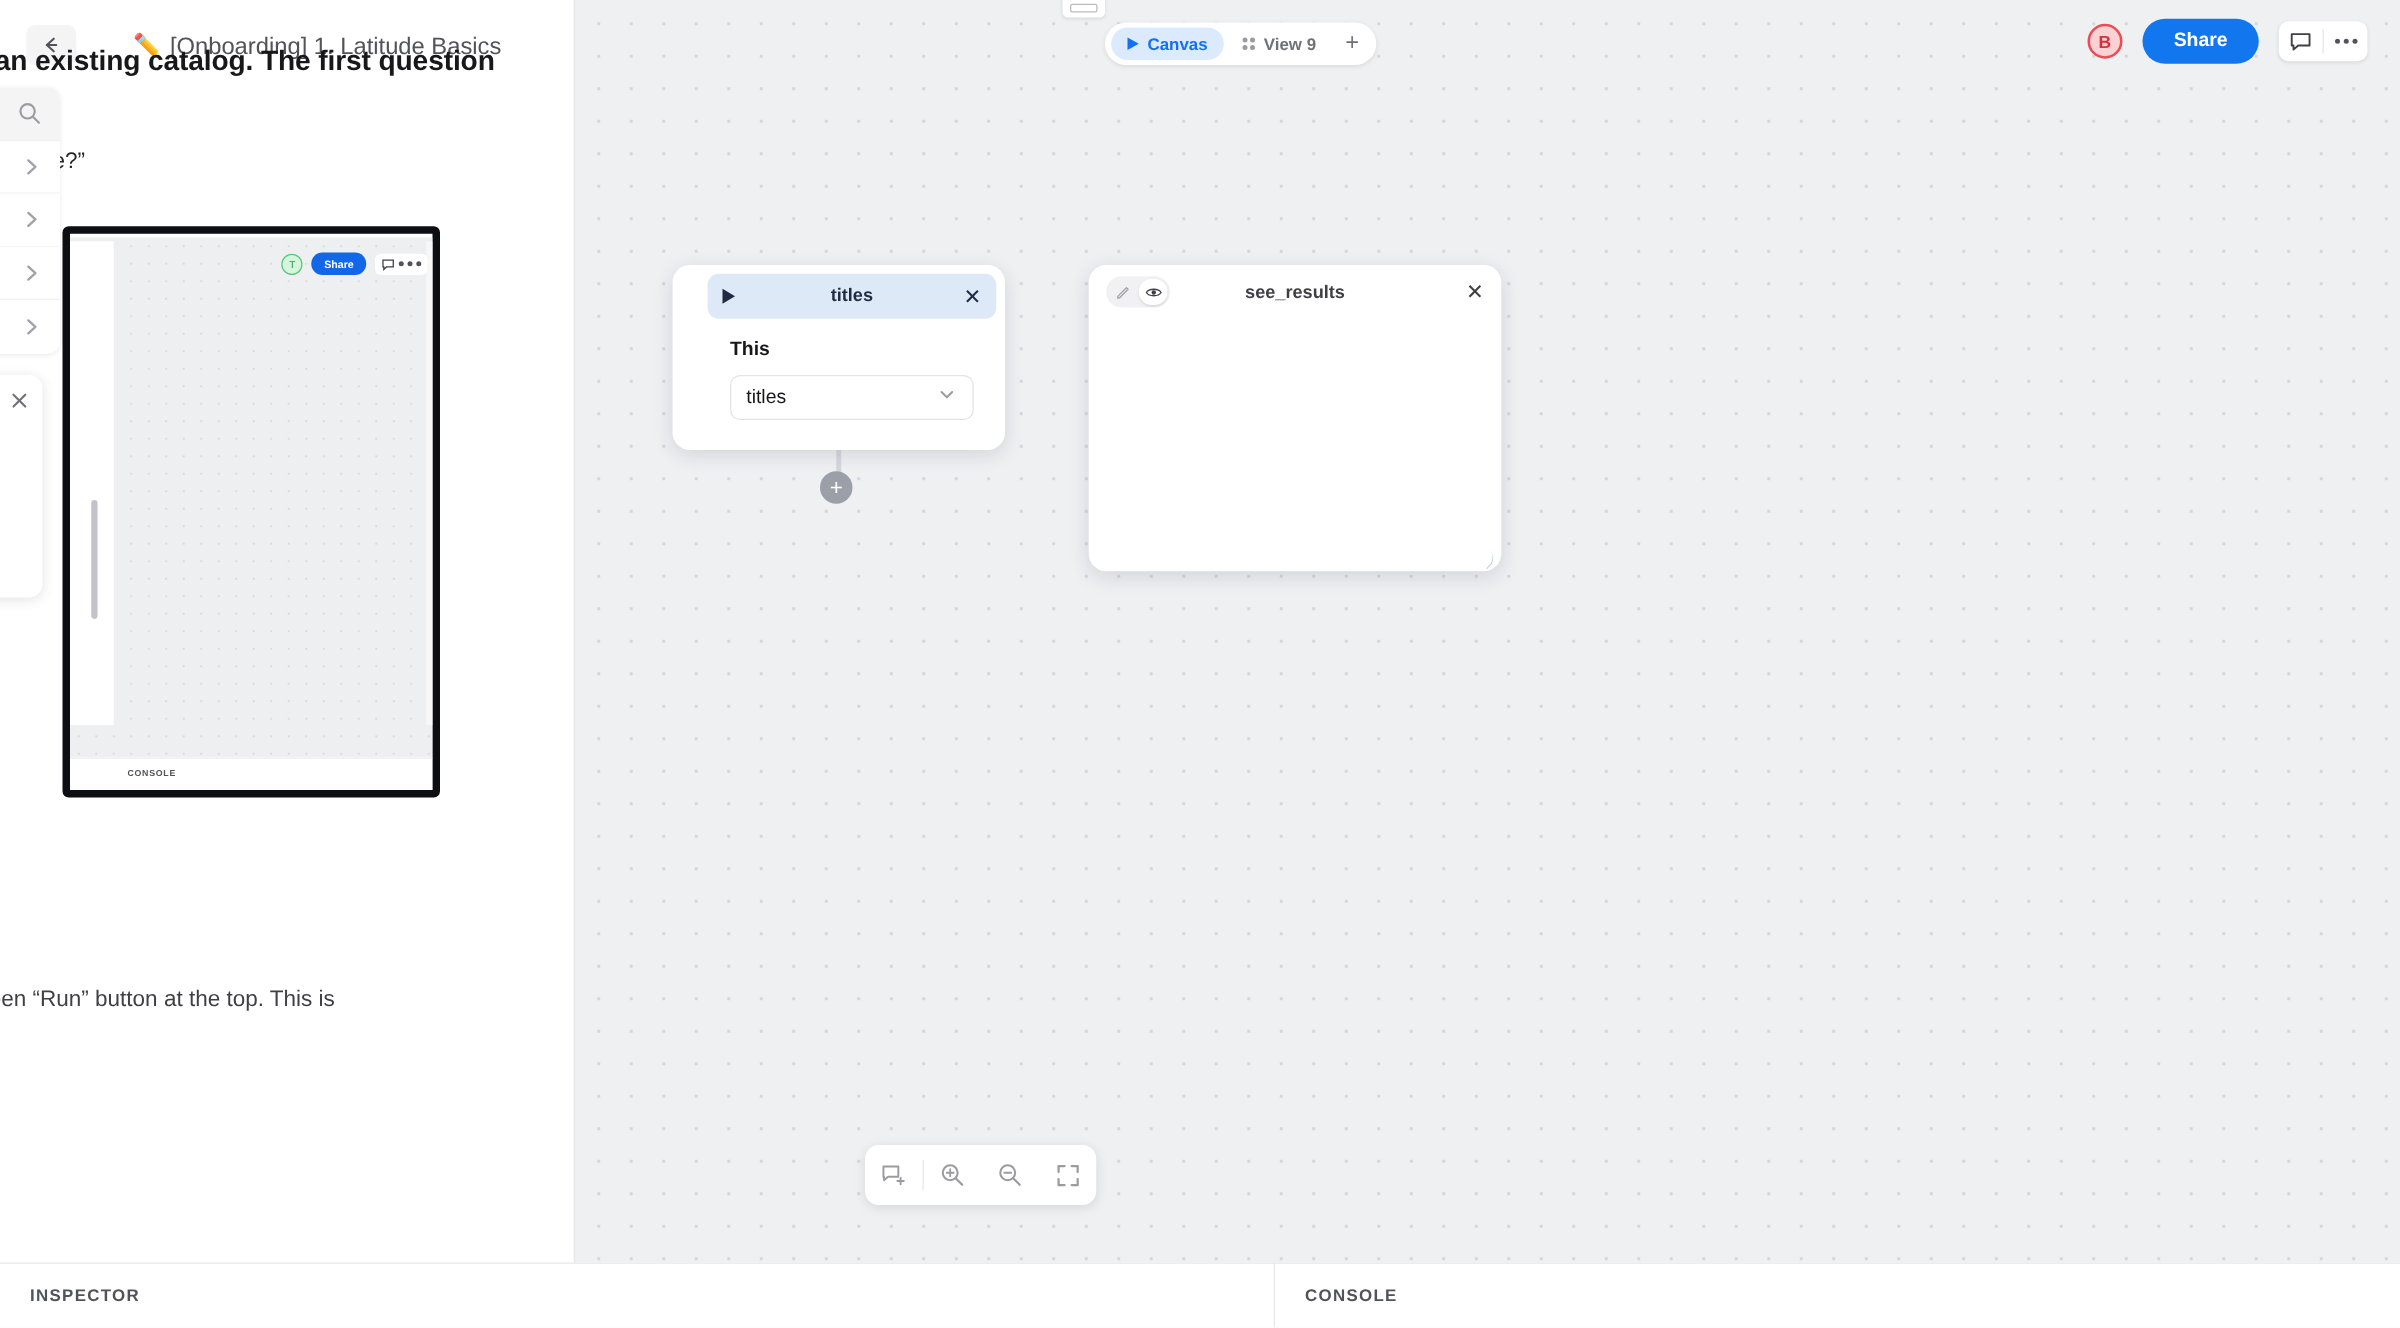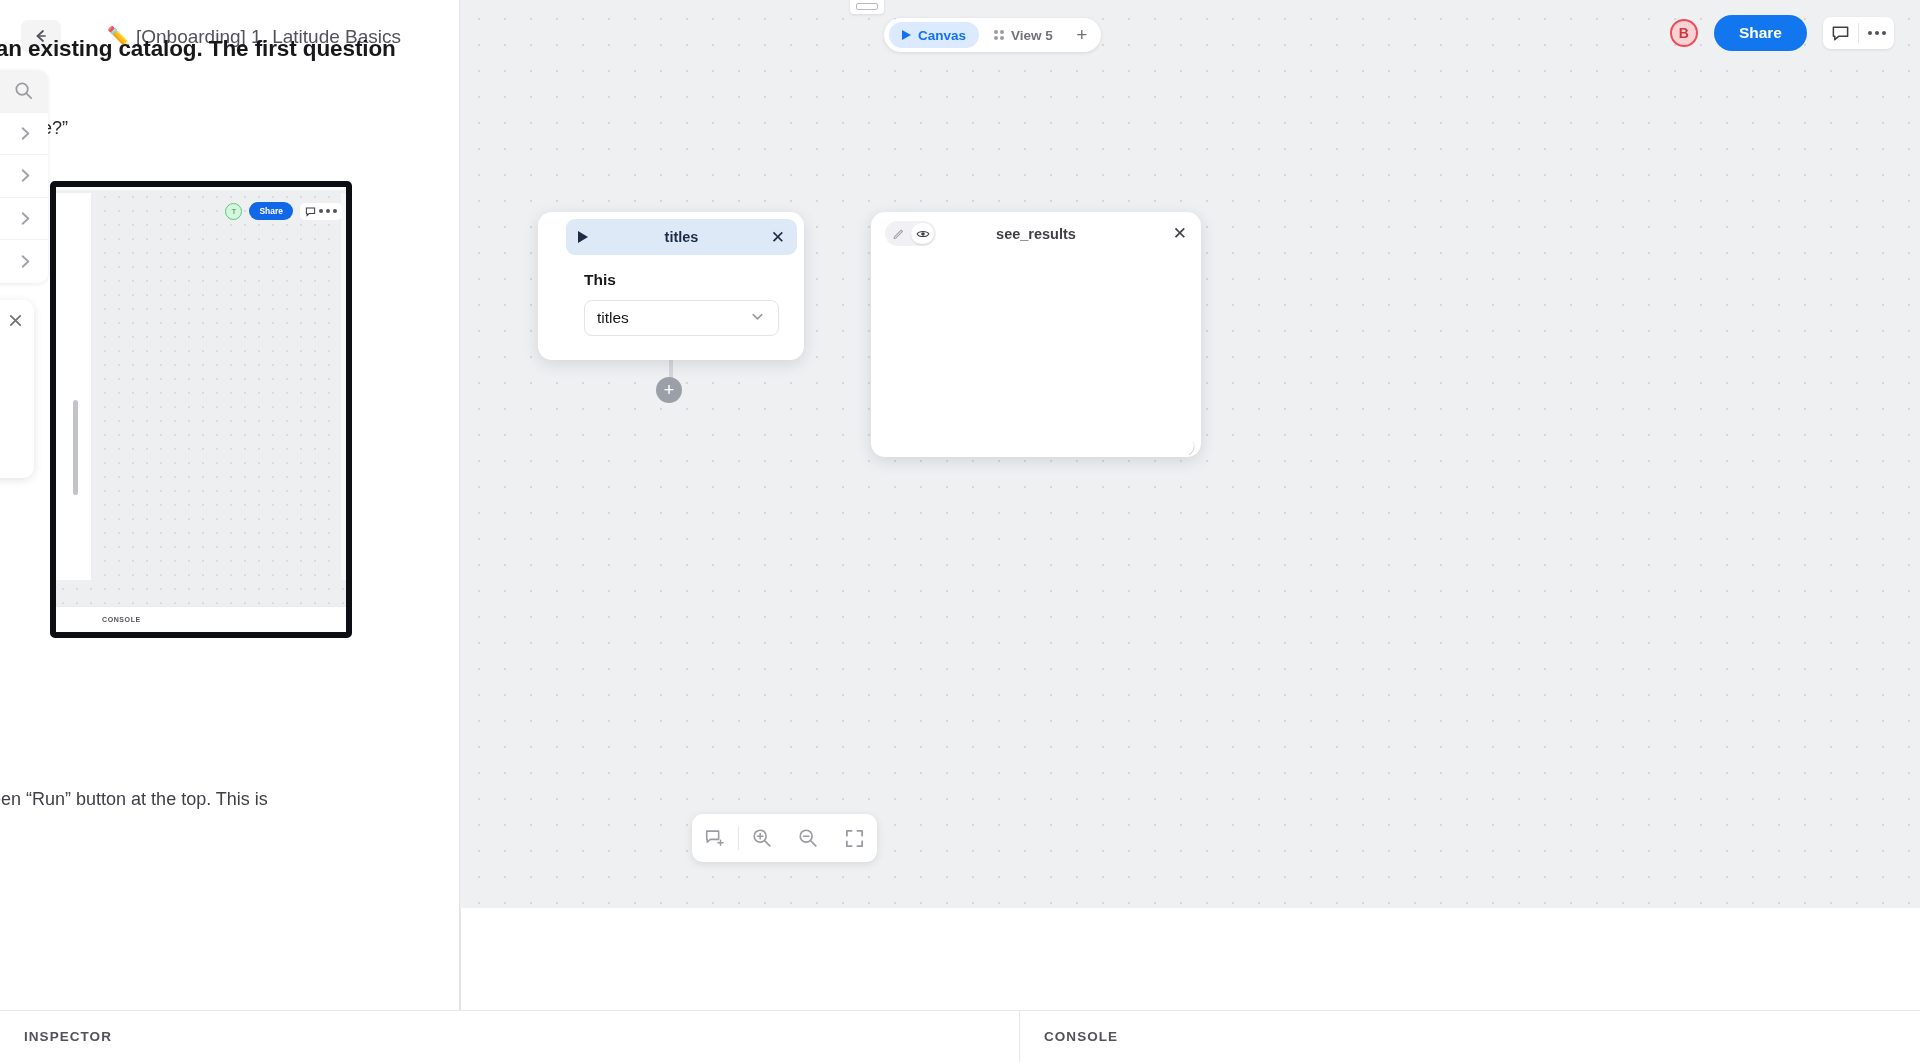--- a/index.html
+++ b/index.html
@@ -127,21 +127,21 @@
     border-right: 1px solid #eeeef0;
   }
   .embed-right-rail {
     position: absolute; right: 0; top: 3px; bottom: 26px;
     width: 5px; background: #f7f7f8;
   }
 
   
   .canvas-area {
     position: absolute; left: 460px; top: 0;
-    width: 1460px; height: 908px;
+    width: 1460px; height: 1010px;
     background-color: #eef0f2;
     background-image: radial-gradient(#d4d6db 1.25px, transparent 1.25px);
     background-size: 26px 26px;
     background-position: 6px 6px;
     overflow: hidden;
   }
   .canvas-divider {
     position: absolute; left: 459px; top: 0; width: 2px; height: 1010px;
     background: #e3e4e8;
   }
@@ -452,21 +452,21 @@
         <span style="width:0;height:0;border-left:9px solid #1271f0;border-top:5.5px solid transparent;border-bottom:5.5px solid transparent;"></span>
         <span>Canvas</span>
       </div>
       <div class="tab">
         <span class="dots-icon">
           <i></i>
             <i></i>
             <i></i>
             <i></i>
         </span>
-        <span>View 5</span>
+        <span>View 9</span>
       </div>
       <div class="tab-add">+</div>
     </div>
 
     <div class="top-right">
       <div class="user-avatar">B</div>
       <div class="share-btn">Share</div>
       <div class="icon-group">
         <div>
           <svg width="19" height="19" viewBox="0 0 20 20">

